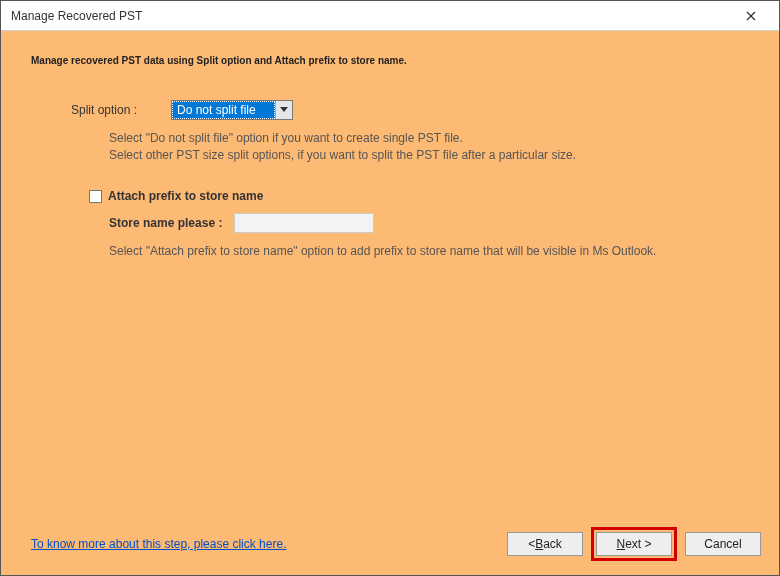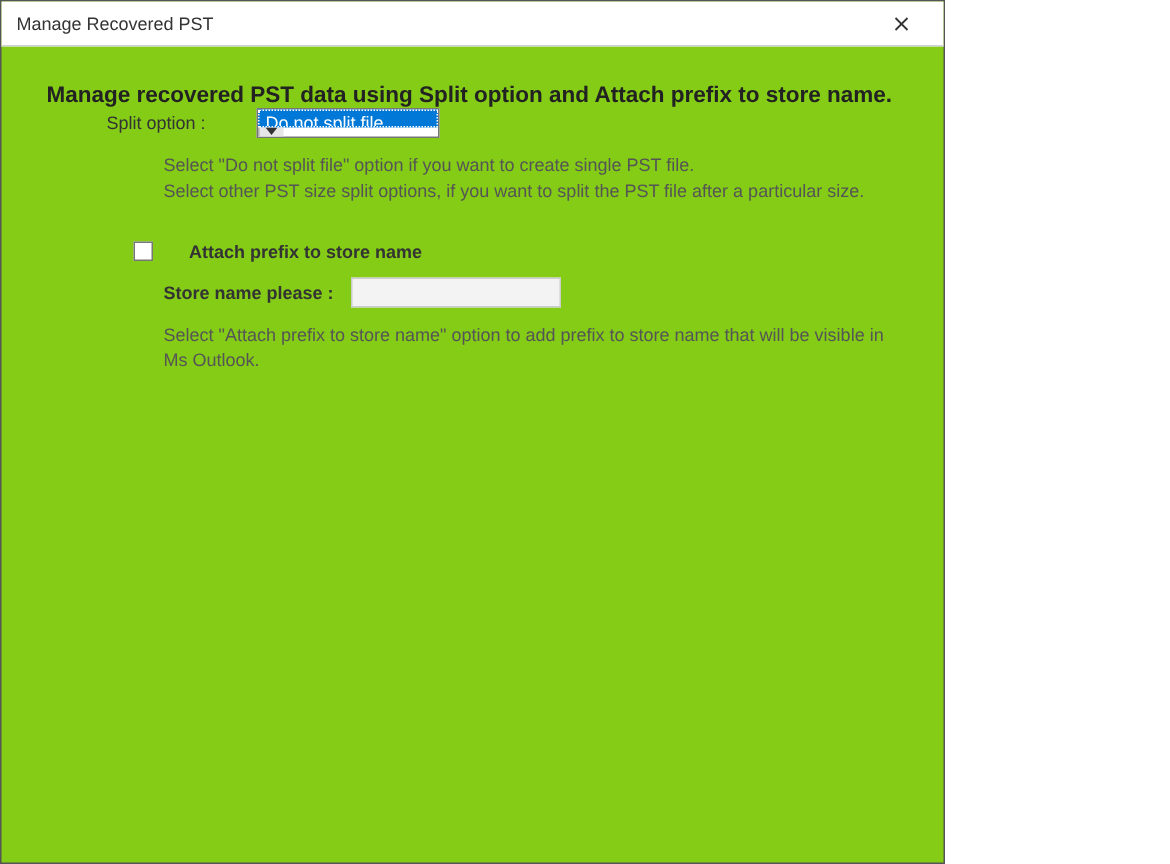--- a/index.html
+++ b/index.html
@@ -5,24 +5,24 @@
     * { box-sizing: border-box; margin: 0; padding: 0; }
     body {
       font-family: "Segoe UI", Tahoma, sans-serif;
       font-size: 12px;
       background: #fff;
       width: 780px;
       height: 576px;
       overflow: hidden;
     }
     .window {
-      width: 630px;
+      width: 780px;
       height: 576px;
       border: 1px solid #555;
-      background: #84cc16;
+      background: #fdba74;
       display: flex;
       flex-direction: column;
     }
     .titlebar {
       height: 30px;
       background: #fff;
       border-bottom: 1px solid #d0d0d0;
       display: flex;
       align-items: center;
       padding: 0 8px 0 10px;
@@ -41,21 +41,22 @@
       cursor: pointer;
     }
     .content {
       flex: 1;
       padding: 24px 30px 10px 30px;
       color: #333;
       position: relative;
     }
     .heading {
       font-weight: bold;
-      font-size: 15px;
+      font-size: 10px;
+      margin-bottom: 34px;
       color: #222;
     }
     .row {
       display: flex;
       align-items: center;
       margin-bottom: 6px;
     }
     .label-bold {
       font-weight: normal;
       width: 140px;
@@ -64,21 +65,20 @@
     }
     .dropdown {
       position: relative;
       width: 122px;
       height: 20px;
       border: 1px solid #777;
       background: #fff;
       display: flex;
       align-items: stretch;
       font-size: 12px;
-      flex-direction: column;
     }
     .dropdown-text {
       flex: 1;
       background: #0078d7;
       color: #fff;
       padding: 1px 4px;
       border: 1px dotted #fff;
       line-height: 15px;
       white-space: nowrap;
       overflow: hidden;
@@ -95,24 +95,23 @@
     .hint {
       color: #555;
       font-size: 12px;
       padding-left: 78px;
       line-height: 1.45;
       margin-top: 10px;
       margin-bottom: 24px;
     }
     .checkbox-row {
       display: flex;
-      align-items: flex-start;
+      align-items: flex-end;
       padding-left: 58px;
       margin-bottom: 10px;
-      gap: 18px;
     }
     .checkbox {
       width: 13px;
       height: 13px;
       border: 1px solid #777;
       background: #fff;
       margin-right: 6px;
     }
     .checkbox-label { font-weight: bold; }
     .prefix-row {
@@ -217,14 +216,33 @@
     </div>
 
     <div class="prefix-row">
       <div class="prefix-label">Store name please :</div>
       <input class="prefix-input" type="text" disabled="" value="" style="">
     </div>
 
     <div class="hint2">Select "Attach prefix to store name" option to add prefix to store name that will be visible in Ms Outlook.</div>
   </div>
 
+  <div class="footer">
+    <a class="help-link">To know more about this step, please click here.</a>
+    <div class="spacer"></div>
+
+    <div class="btn">
+      <span>&lt; </span>
+        <span class="ul">B</span>
+        <span>ack</span>
+    </div>
+
+    <div class="btn-highlight-wrap">
+      <div class="btn">
+        <span class="ul">N</span>
+          <span>ext &gt;</span>
+      </div>
+    </div>
+
+    <div class="btn">Cancel</div>
+  </div>
 
 </div>
 
 </body></html>

